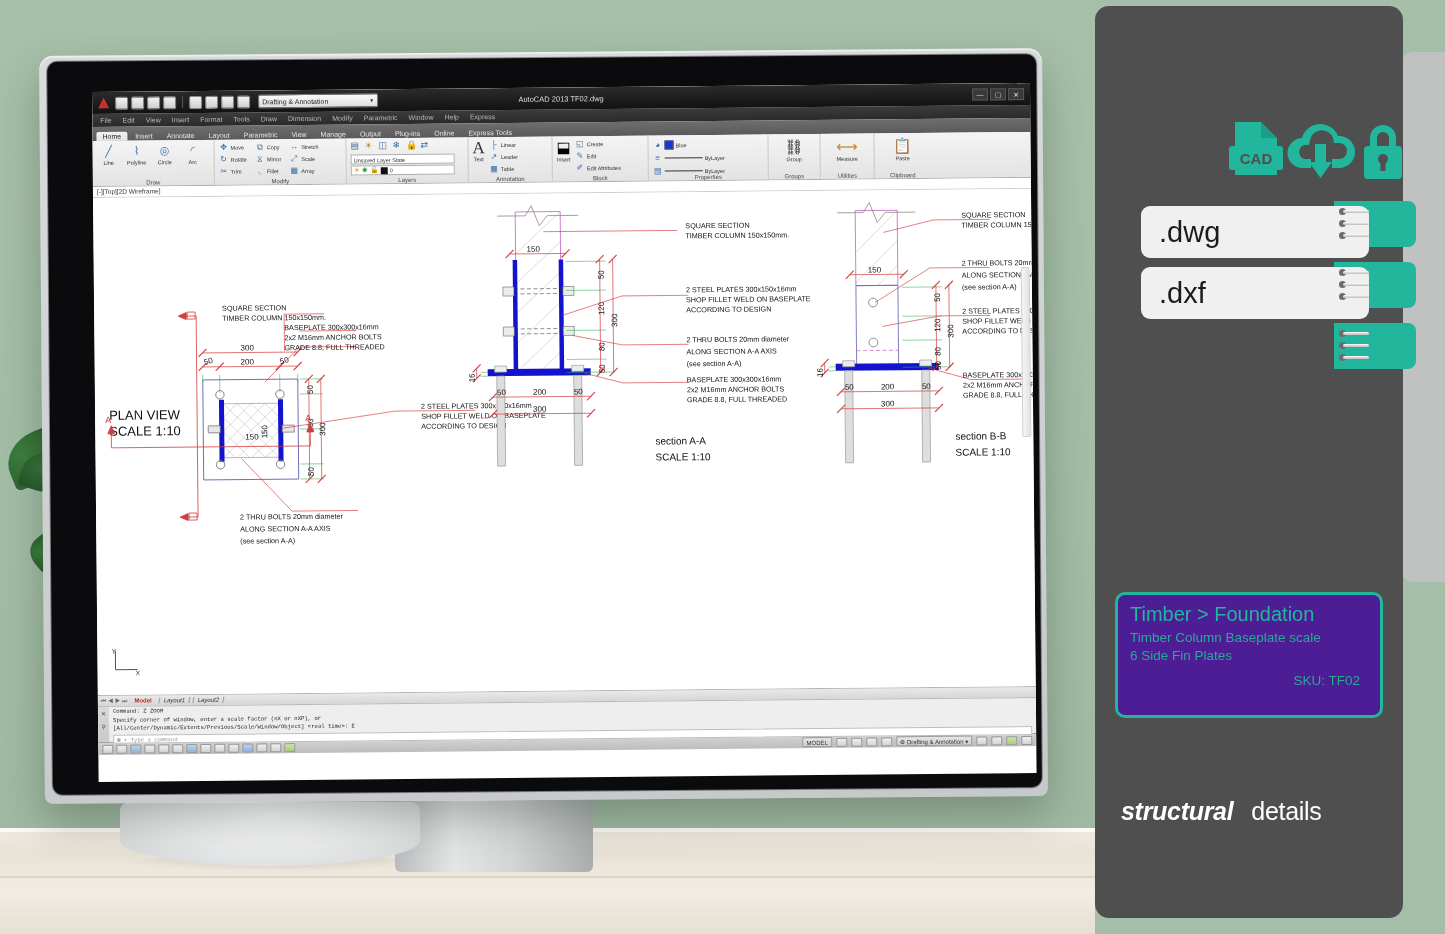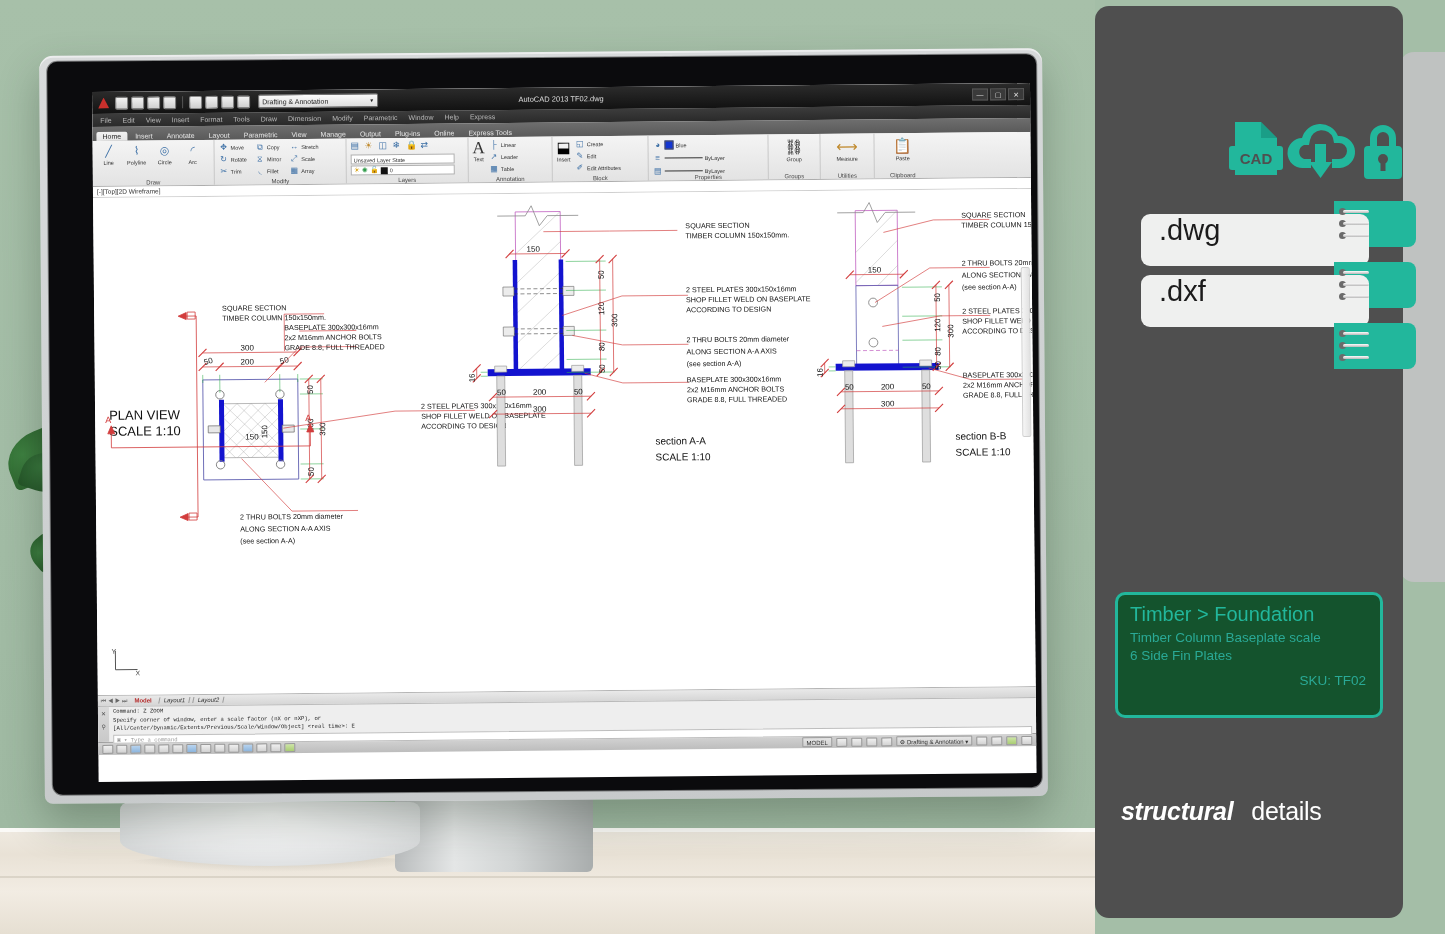--- a/index.html
+++ b/index.html
@@ -151,32 +151,32 @@
   .dark-panel { position:absolute; left:0px; top:6px; width:308px; height:912px;
       background:#4f4f4f; border-radius:14px; }
 
   .icon-row { position:absolute; left:0; top:118px; width:308px; height:66px;
       display:flex; align-items:center; justify-content:flex-end; padding:0 30px;margin-left:36px; }
 
   .fmt-list { position:absolute; left:46px; top:198px; width:275px; }
   .fmt-item { position:relative; height:52px; margin-bottom:9px; }
   .fmt-tab { position:absolute; right:0; top:3px; width:82px; height:46px;
       background:#22b79c; border-radius:0 8px 8px 0; }
-  .fmt-card { position:absolute; left:0; top:16px; width:228px; height:52px;
-      background:#eff0ef; border-radius:9px; display:flex; 
+  .fmt-card { position:absolute; left:0; top:8px; width:228px; height:52px;
+      background:#eff0ef; border-radius:9px; display:flex; align-items:center;
       padding-left:18px; font-size:29px; color:#1b1b1b; }
   .rings { position:absolute; left:198px; top:10px; width:36px; height:32px; }
   .ring { position:absolute; left:0; width:30px; height:4px; }
   .ring::before { content:""; position:absolute; left:0; top:-2px; width:7px; height:7px;
       border-radius:50%; background:#6b6b6b; }
   .ring::after { content:""; position:absolute; left:4px; top:0; width:26px; height:3px;
       border-radius:2px; background:linear-gradient(180deg,#fdfdfd,#b9b9b9); }
 
   .info-card { position:absolute; left:20px; top:592px; width:268px; height:126px;
-      background:#14532d; border:3px solid #22b79c; border-radius:10px; padding:8px 14px 6px 12px; }
+      background:#4c1d95; border:3px solid #22b79c; border-radius:10px; padding:8px 20px 6px 12px; }
   .info-title { font-size:20px; color:#22b79c; line-height:1.15; margin-bottom:3px; }
   .info-sub { font-size:13.5px; color:#2aa996; line-height:1.35; }
   .info-sku { font-size:13.5px; color:#2aa996; text-align:right; margin-top:8px; }
 
   .brand { position:absolute; left:26px; top:797px; font-size:25px; color:#ffffff; letter-spacing:-0.3px;}
   .brand b { font-weight:bold;font-style:italic; }
   .brand span { font-weight:normal;margin-left:18px; }
 </style>
 </head>
 <body>

